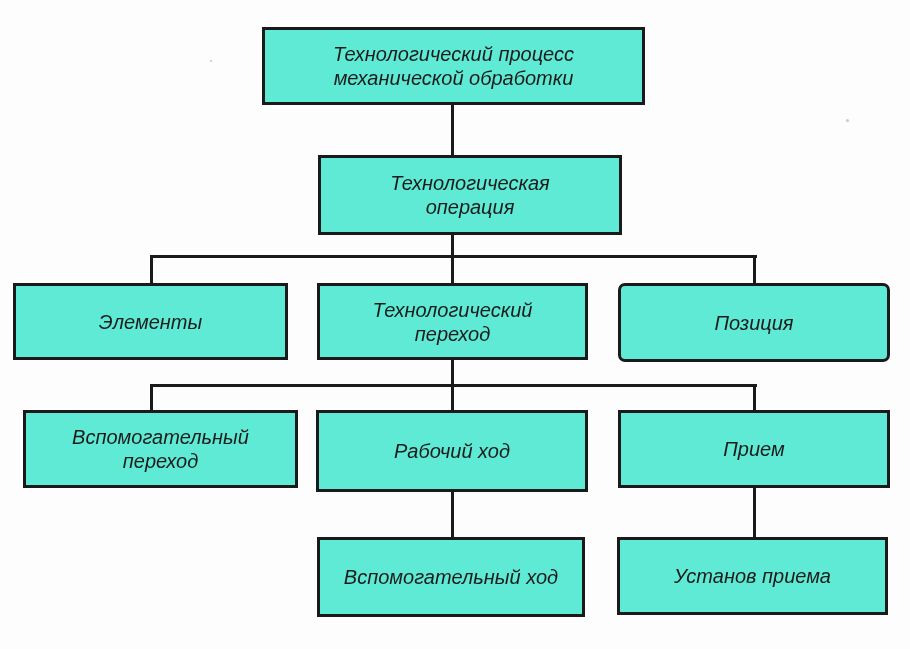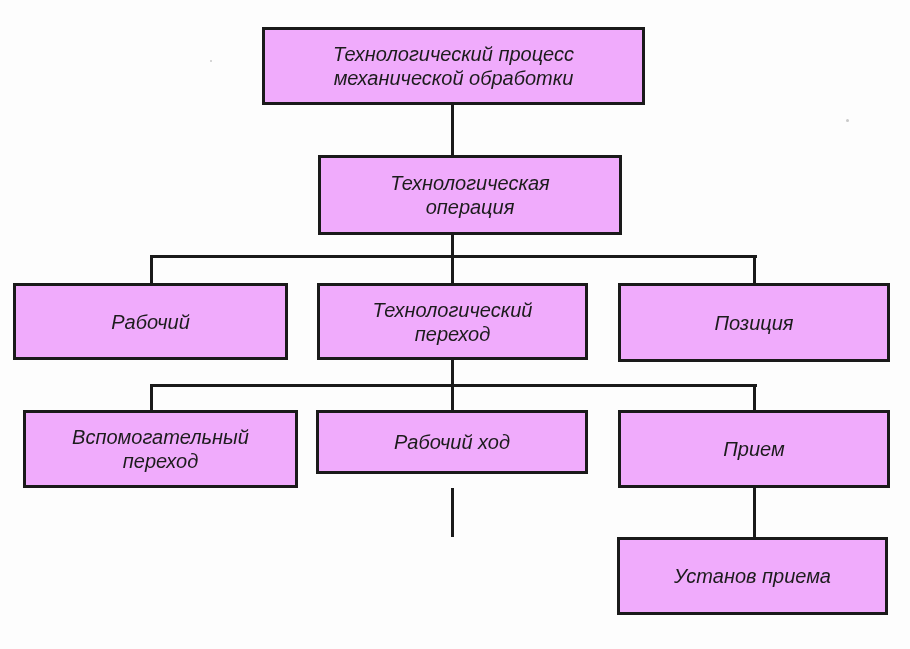--- a/index.html
+++ b/index.html
@@ -12,21 +12,21 @@
     width: 910px;
     height: 649px;
     background: #fdfdfd;
     font-family: "Liberation Sans", sans-serif;
     overflow: hidden;
   }
   .node {
     position: absolute;
     box-sizing: border-box;
     border: 3px solid #1a1a1a;
-    background: #f0abfc;
+    background: #5eead4;
     display: flex;
     align-items: center;
     justify-content: center;
     z-index: 2;
   }
   .node .label {
     font-style: italic;
     font-size: 20px;
     line-height: 1.2;
     color: #1c1c1c;
@@ -37,23 +37,23 @@
   .hline, .vline {
     position: absolute;
     background: #1a1a1a;
     z-index: 1;
   }
   
   .n-process        { left: 262px; top: 27px;  width: 383px; height: 78px; }
   .n-operation      { left: 318px; top: 155px; width: 304px; height: 80px; }
   .n-ustanov        { left: 13px;  top: 283px; width: 275px; height: 77px; }
   .n-tech-transition{ left: 317px; top: 283px; width: 271px; height: 77px; align-items: center; }
-  .n-position       { left: 618px; top: 283px; width: 272px; height: 79px; }
+  .n-position       { left: 618px; top: 283px; width: 272px; height: 79px; border-radius: 7px; }
   .n-aux-transition { left: 13px;  top: 410px; width: 275px; height: 78px; margin-left: 10px; }
-  .n-working-stroke { left: 316px; top: 410px; width: 272px; height: 64px; }
+  .n-working-stroke { left: 316px; top: 410px; width: 272px; height: 82px; }
   .n-priem          { left: 618px; top: 410px; width: 272px; height: 78px; }
   .n-aux-stroke     { left: 317px; top: 537px; width: 268px; height: 80px; }
   .n-priem-elements { left: 617px; top: 537px; width: 271px; height: 78px; }
   
   .c-top-v     { left: 451px; top: 105px; width: 3px;  height: 50px; }
   .c-h1        { left: 150px; top: 255px; width: 607px; height: 3px; }
   .c-h1-left   { left: 150px; top: 255px; width: 3px;  height: 28px; }
   .c-h1-mid    { left: 451px; top: 235px; width: 3px;  height: 48px; }
   .c-h1-right  { left: 753px; top: 255px; width: 3px;  height: 28px; }
   .c-h2        { left: 150px; top: 384px; width: 607px; height: 3px; }
@@ -95,21 +95,21 @@
     <span class="label">Технологический процесс
 механической обработки</span>
   </div>
 
   <div class="node n-operation">
     <span class="label">Технологическая
 операция</span>
   </div>
 
   <div class="node n-ustanov">
-    <span class="label">Рабочий</span>
+    <span class="label">Элементы</span>
   </div>
 
   <div class="node n-tech-transition">
     <span class="label">Технологический
 переход</span>
   </div>
 
   <div class="node n-position">
     <span class="label">Позиция</span>
   </div>
@@ -120,18 +120,21 @@
   </div>
 
   <div class="node n-working-stroke">
     <span class="label">Рабочий ход</span>
   </div>
 
   <div class="node n-priem">
     <span class="label">Прием</span>
   </div>
 
+  <div class="node n-aux-stroke">
+    <span class="label">Вспомогательный ход</span>
+  </div>
 
   <div class="node n-priem-elements">
     <span class="label">Установ приема</span>
   </div>
 
 </div>
 
 </body></html>

